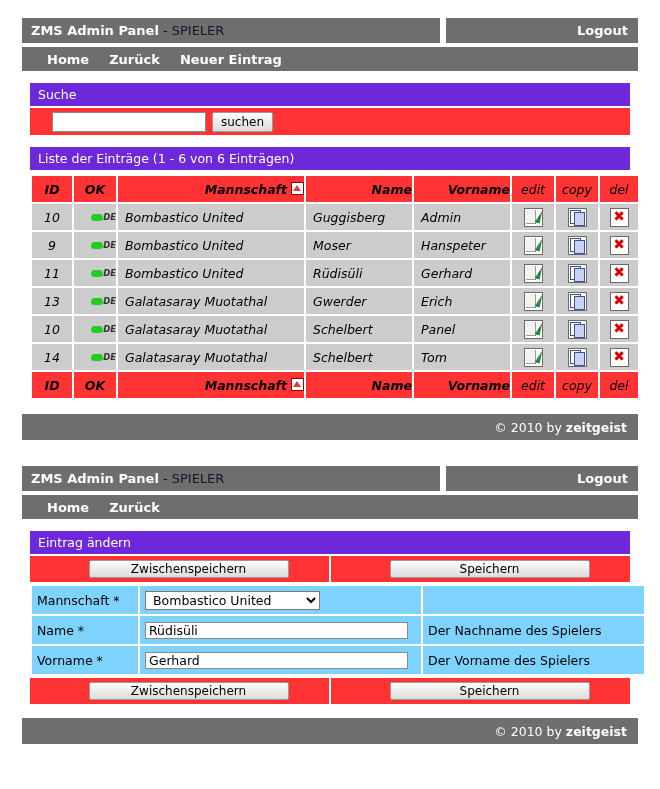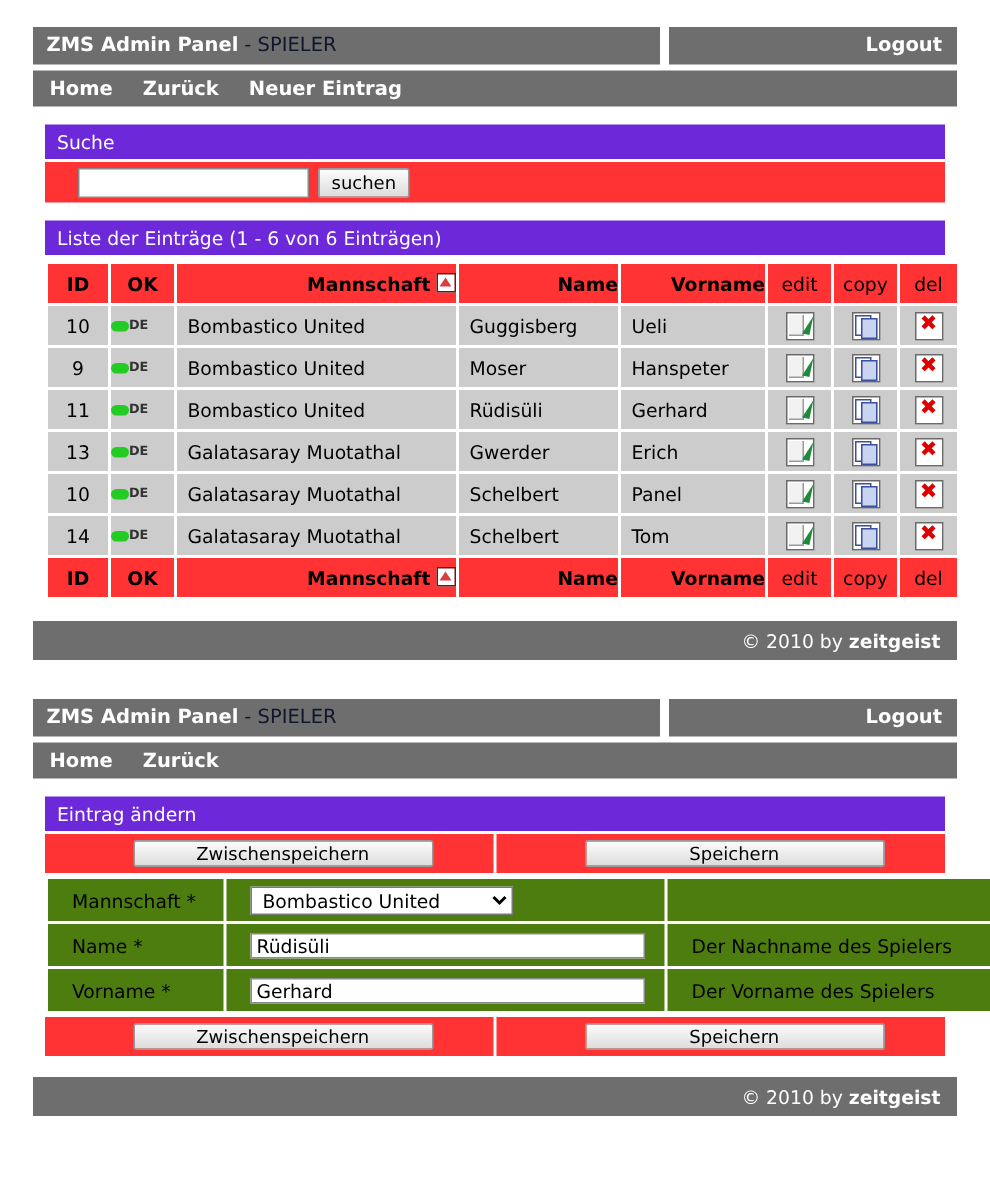--- a/index.html
+++ b/index.html
@@ -46,21 +46,21 @@
     font-size: 13px;
     font-weight: bold;
   }
   
   .navbar {
     margin: 4px 22px 0 22px;
     background: #6e6e6e;
     height: 24px;
     display: flex;
     align-items: center;
-    padding-left: 11px;
+    padding-left: 25px;
     gap: 20px;
   }
   .navbar a {
     color: #ffffff;
     font-size: 13px;
     font-weight: bold;
     text-decoration: none;
     cursor: pointer;
   }
   
@@ -97,21 +97,21 @@
     background: linear-gradient(#fcfcfc, #dcdcdc);
     border: 1px solid #9a9a9a;
     border-radius: 2px;
     font-family: "DejaVu Sans", sans-serif;
     font-size: 12px;
     color: #000;
     padding: 2px 8px;
     cursor: pointer;
   }
   
-  .list-wrap { margin: 4px 30px 0 30px; }
+  .list-wrap { margin: 4px 30px 0 30px; font-style: italic; }
   table.list {
     border-collapse: separate;
     border-spacing: 2px 2px;
     width: 600px;
     table-layout: fixed;
   }
   table.list th, table.list td {
     font-size: 12.5px;
     font-family: "DejaVu Sans", sans-serif;
     padding: 0;
@@ -147,21 +147,21 @@
     margin-left: 4px;
   }
   .sort-icon:after {
     content: "";
     position: absolute;
     left: 1px; top: 2px;
     border-left: 4px solid transparent;
     border-right: 4px solid transparent;
     border-bottom: 6px solid #d84040;
   }
-  .led-cell { display: flex; align-items: center; justify-content: flex-start; gap: 0; }
+  .led-cell { display: flex; align-items: center; justify-content: flex-end; gap: 0; }
   .led {
     width: 12px; height: 7px;
     background: #22cc22;
     border-radius: 4px;
     display: inline-block;
   }
   .led-txt { font-size: 8.5px; font-weight: bold; color: #333; }
   .act-icon {
     width: 17px; height: 17px;
     display: inline-block;
@@ -246,25 +246,25 @@
     padding: 0;
   }
   table.form {
     margin: 2px 30px 0 30px;
     border-collapse: separate;
     border-spacing: 2px 2px;
     width: 600px;
     table-layout: fixed;
   }
   table.form td {
-    background: #4d7c0f;
+    background: #7dd3fc;
     font-size: 12.5px;
     font-family: "DejaVu Sans", sans-serif;
     height: 26px;
-    padding-left: 16px;
+    padding-left: 5px;
     vertical-align: middle;
     color: #000;
   }
   td.f-label { width: 100px; }
   td.f-field { width: 275px; }
   td.f-hint  { width: 215px; }
   .txt-input {
     width: 263px;
     height: 17px;
     border: 1px solid #8a8a8a;
@@ -345,21 +345,21 @@
         <tr>
           <td class="ctr">10</td>
           <td class="ctr">
               <span class="led-cell">
                 <span class="led"></span>
                 <span class="led-txt">DE</span>
               </span>
             </td>
           <td>Bombastico United</td>
           <td>Guggisberg</td>
-          <td>Ueli</td>
+          <td>Admin</td>
           <td class="ctr"><span class="act-icon ic-edit"></span></td>
           <td class="ctr"><span class="act-icon ic-copy"></span></td>
           <td class="ctr"><span class="act-icon ic-del"></span></td>
         </tr>
         <tr>
           <td class="ctr">9</td>
           <td class="ctr">
               <span class="led-cell">
                 <span class="led"></span>
                 <span class="led-txt">DE</span>

